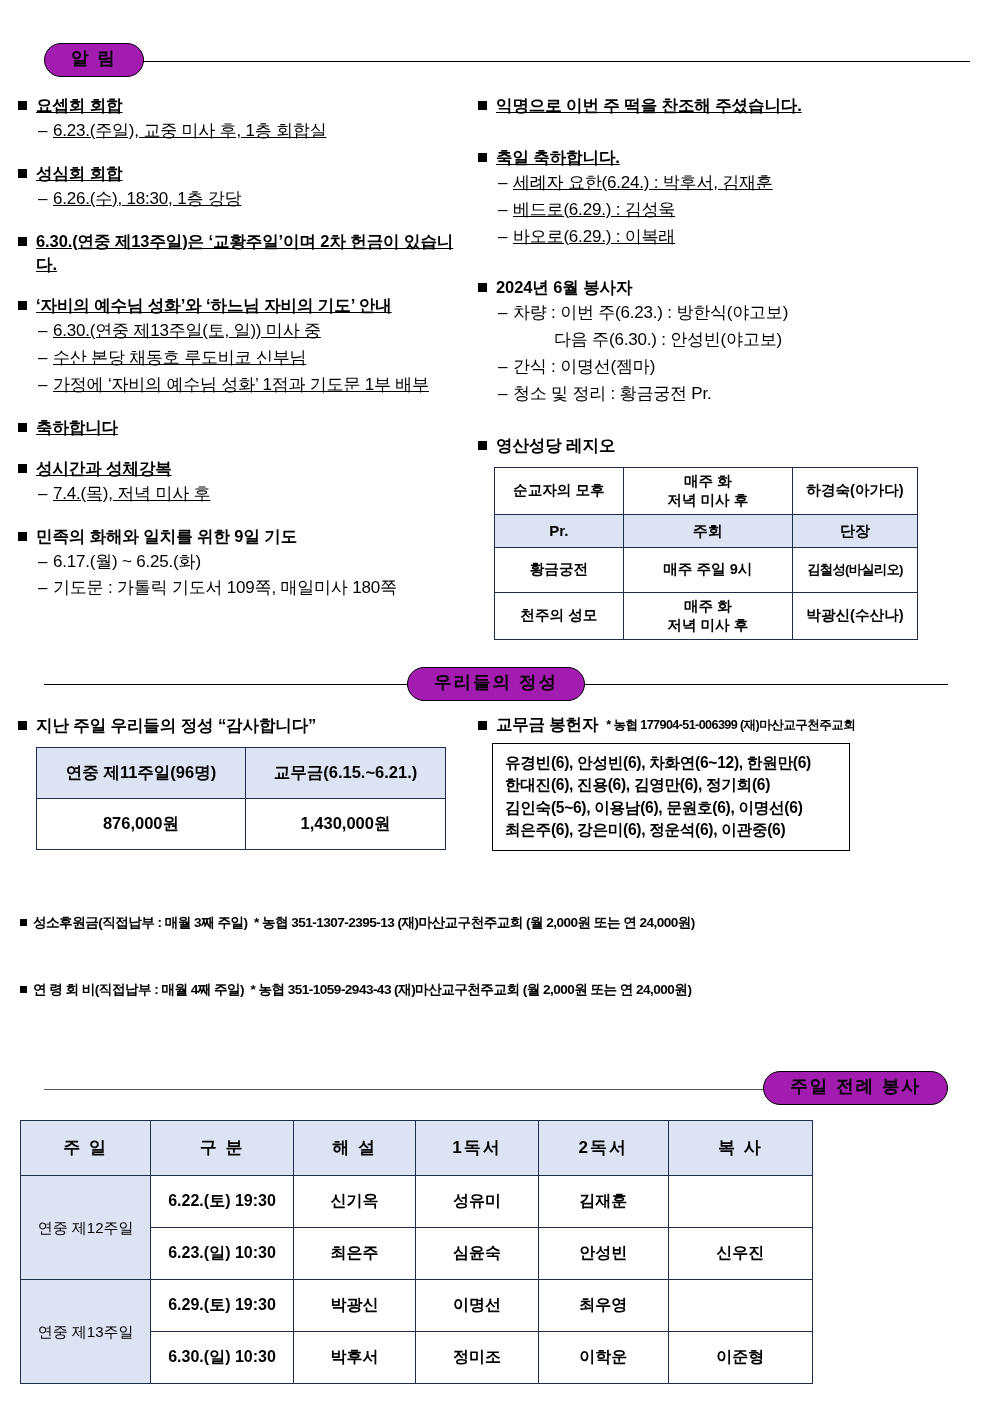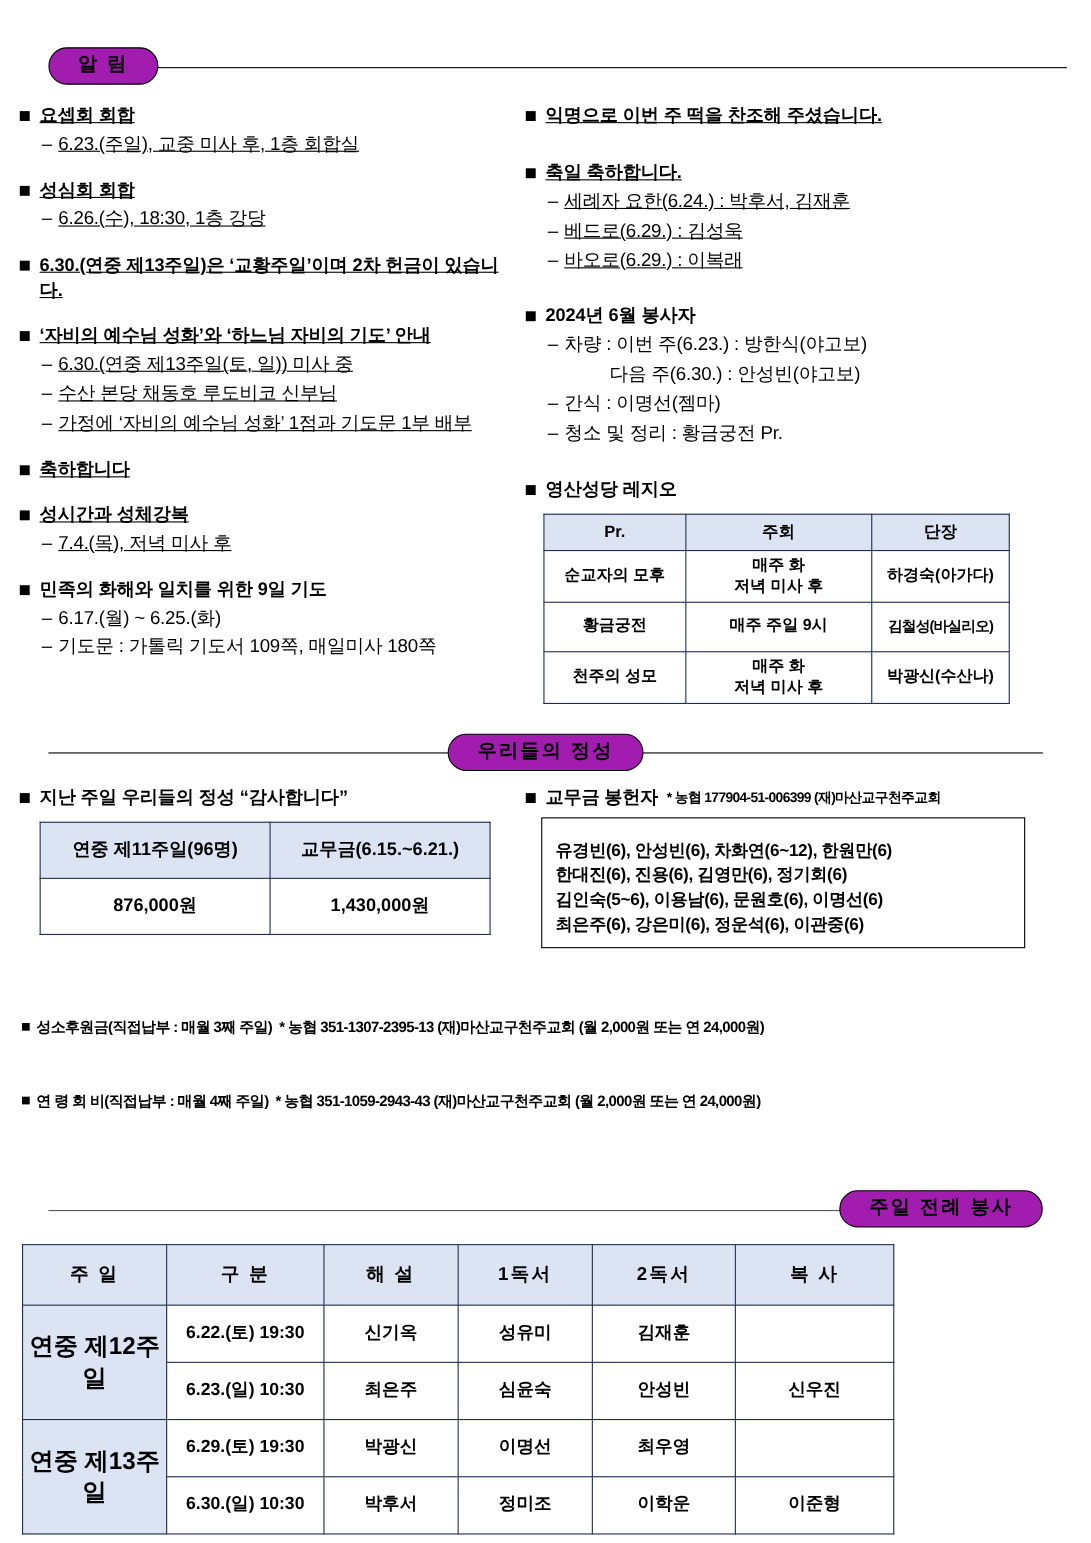--- a/index.html
+++ b/index.html
@@ -131,37 +131,37 @@
 
   
   #offering-table { width: 410px; margin: 9px 0 0 18px; }
   #offering-table th { height: 42px; font-size: 16.5px; }
   #offering-table td { height: 42px; font-size: 16.5px; }
 
   
   .donor-box {
     border: 1.4px solid #000;
     margin: 7px 0 0 14px;
-    padding: 19px 10px 8px 12px;
-    width: 440px;
+    padding: 8px 10px 8px 12px;
+    width: 358px;
     box-sizing: border-box;
     font-size: 15.6px;
     font-weight: bold;
     line-height: 1.45;
     letter-spacing: -0.3px;
   }
 
   
   #duty-table {
     width: 793px;
     margin: 12px 0 0 20px;
   }
   #duty-table th { height: 46px; font-size: 17px; letter-spacing: 2px; }
   #duty-table td { height: 43px; font-size: 16px; }
-  #duty-table td.week { font-size: 22px; font-weight: bold; }
+  #duty-table td.week { font-size: 15px; font-weight: normal; }
   #duty-table .w0 { width: 150px; }
   #duty-table .w1 { width: 160px; }
   #duty-table .w2 { width: 140px; }
   #duty-table .w3 { width: 140px; }
   #duty-table .w4 { width: 150px; }
   #duty-table .w5 { width: 168px; }
 
   
   .footnotes {
     margin: 16px 0 0 20px;
@@ -304,29 +304,29 @@
 
       <div class="item">
         <div class="bullet-line">
           <span class="sq"></span>
           <span class="bullet-txt">영산성당 레지오</span>
         </div>
 
         <table class="grid" id="legio-table">
           <tbody>
               <tr>
-            <th class="c0">Pr.</th>
-            <th class="c1">주회</th>
-            <th class="c2">단장</th>
-          </tr>
-          <tr>
             <td>순교자의 모후</td>
             <td>매주 화
 저녁 미사 후</td>
             <td>하경숙(아가다)</td>
+          </tr>
+          <tr>
+            <th class="c0">Pr.</th>
+            <th class="c1">주회</th>
+            <th class="c2">단장</th>
           </tr>
           <tr>
             <td>황금궁전</td>
             <td>매주 주일 9시</td>
             <td class="small">김철성(바실리오)</td>
           </tr>
           <tr>
             <td>천주의 성모</td>
             <td>매주 화
 저녁 미사 후</td>

